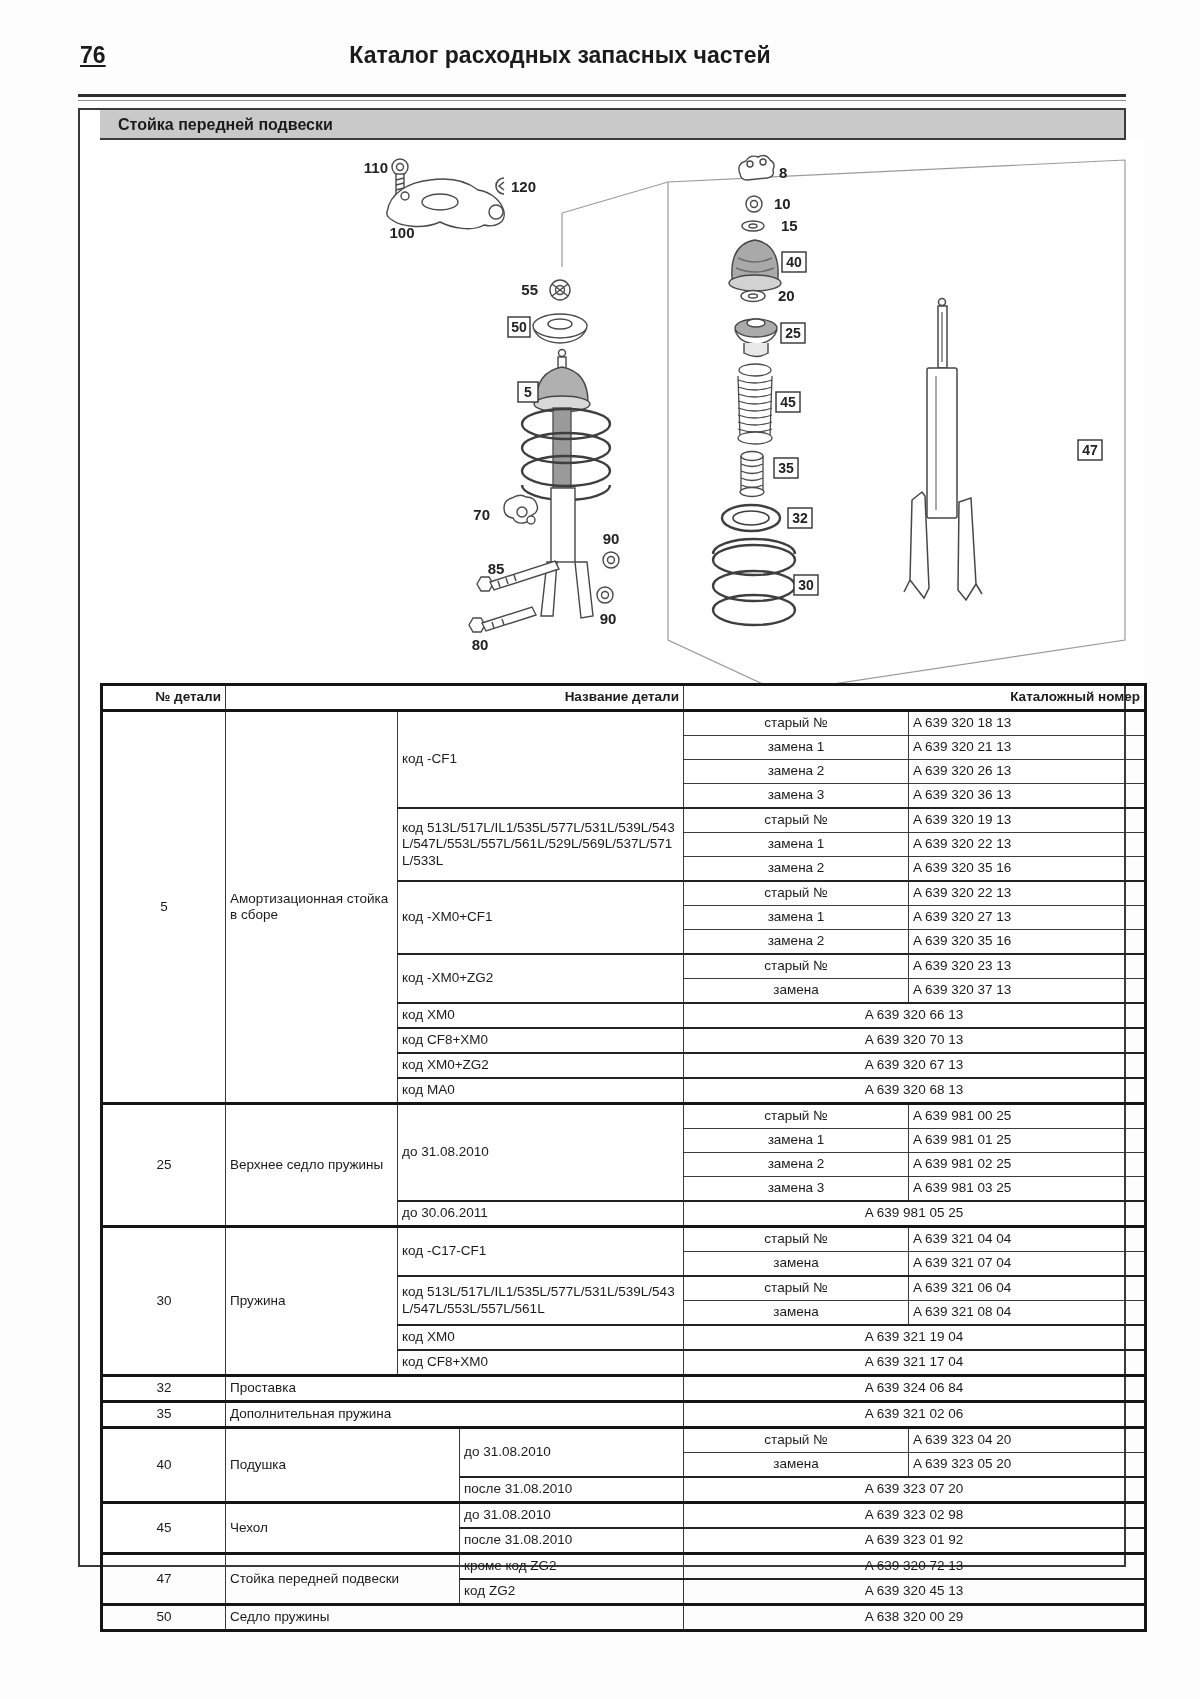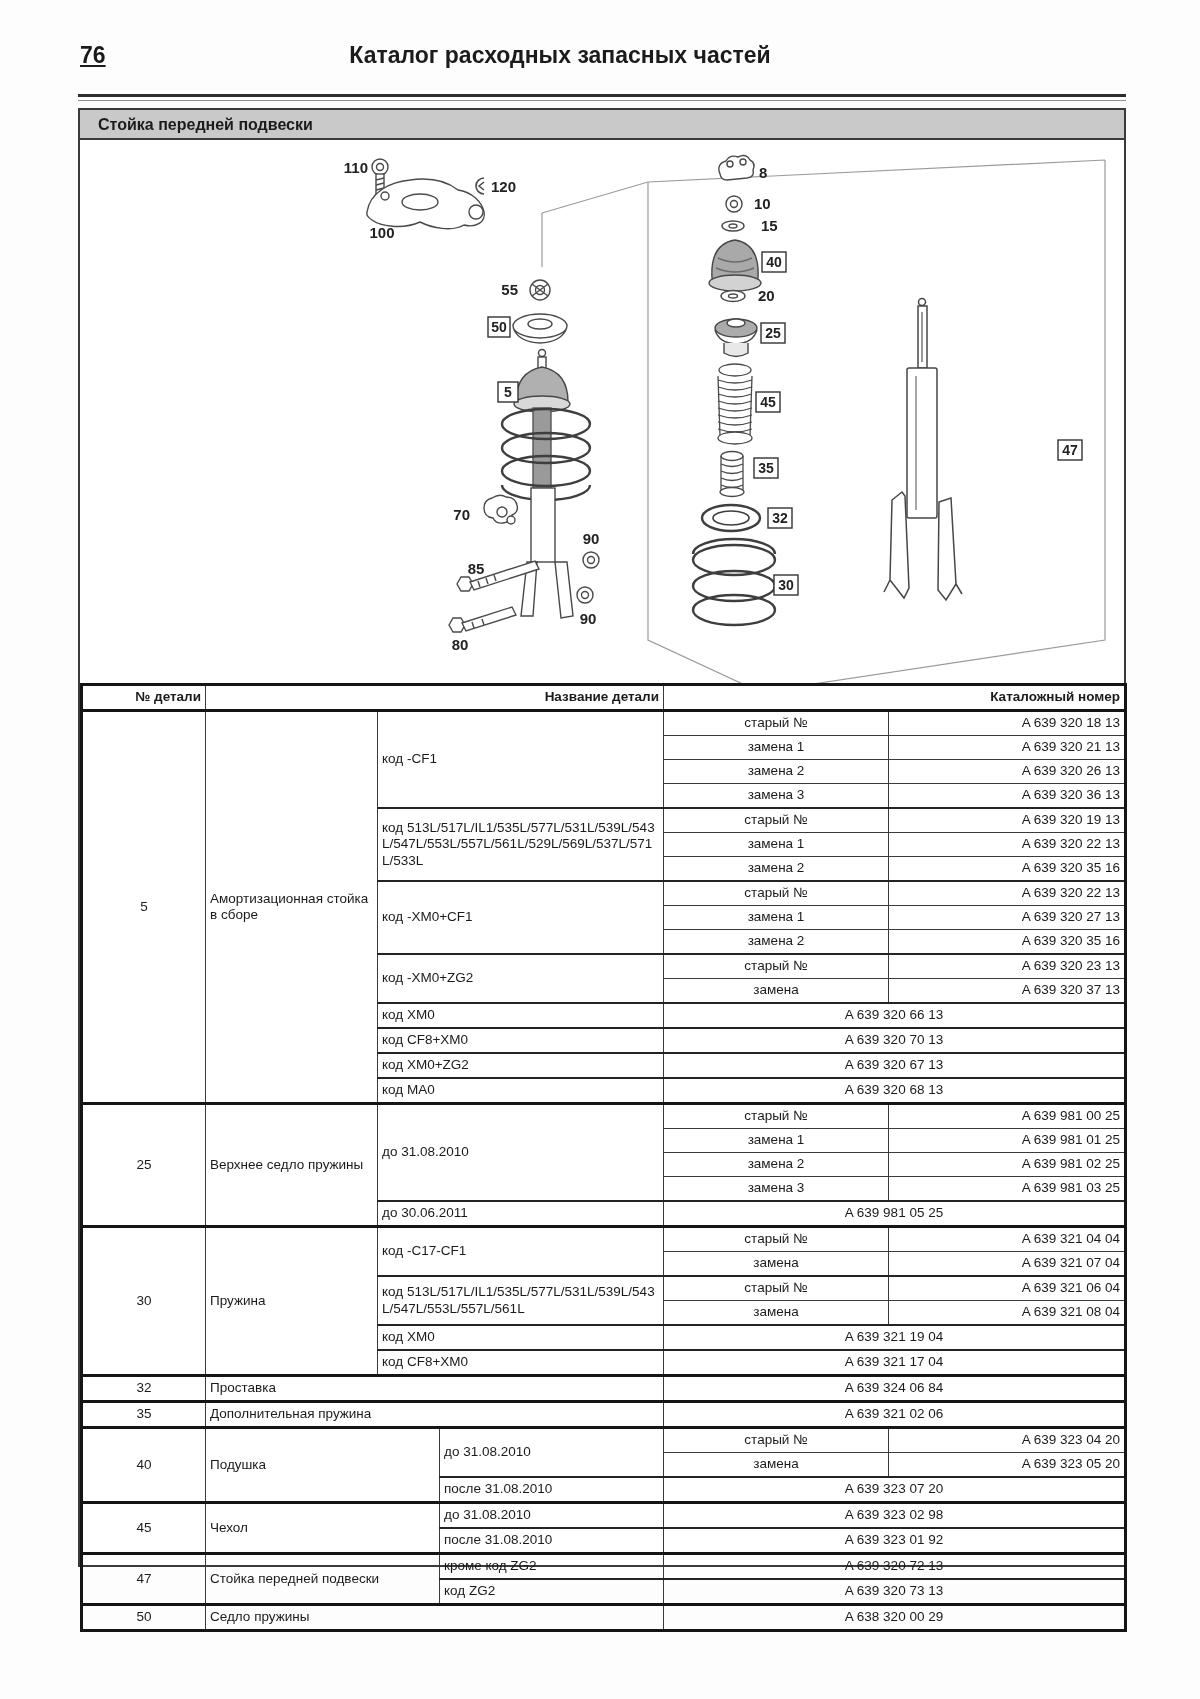--- a/index.html
+++ b/index.html
@@ -9,21 +9,21 @@
     font-family:"Liberation Sans", sans-serif;
     -webkit-font-smoothing:antialiased;
   }
   .page-number{position:absolute;left:80px;top:42px;font-size:23px;font-weight:bold;text-decoration:underline;}
   .page-title{position:absolute;left:560px;top:42px;transform:translateX(-50%);font-size:23px;font-weight:bold;white-space:nowrap;}
   .rule-thick{position:absolute;left:78px;top:94px;width:1048px;height:3px;background:#2e2e2e;}
   .rule-thin{position:absolute;left:78px;top:100px;width:1048px;height:1px;background:#8f8f8f;}
 
   .box{
     position:absolute;left:78px;top:108px;width:1048px;height:1459px;
-    border:2px solid #3a3a3a;box-sizing:border-box;background:#fff;
+    border:2px solid #3a3a3a;box-sizing:border-box;background:#fff;padding-left:20px;
   }
   .panel-header{
     height:30px;line-height:29px;background:#c9c9c9;
     border-bottom:2px solid #3a3a3a;
     font-size:16px;font-weight:bold;padding-left:18px;box-sizing:border-box;
   }
   .diagram{display:block;width:1044px;height:543px;background:#fff;}
   .dlbl{font-family:"Liberation Sans",sans-serif;font-size:15px;font-weight:bold;fill:#222;}
   .blbl{font-family:"Liberation Sans",sans-serif;font-size:14px;font-weight:bold;fill:#222;text-anchor:middle;}
   .bx{fill:#fff;stroke:#333;stroke-width:1.4;}
@@ -34,21 +34,21 @@
   }
   table.parts td{
     border:1.4px solid #3a3a3a;height:21px;padding:1px 4px;
     line-height:1.2;overflow:hidden;vertical-align:middle;
   }
   td.hd{font-weight:bold;text-align:right;height:24px;border-bottom:3px solid #151515;}
   td.no{text-align:center;vertical-align:top;padding-top:3px;}
   td.nm{vertical-align:top;padding:3px 6px;margin-left:16px;}
   td.vr{vertical-align:top;padding:2px 6px;}
   td.lb{text-align:center;}
-  td.pn{text-align:right;}
+  td.pn{text-align:left;}
   td.fu{text-align:center;margin-top:34px;}
   .brk{word-break:break-all;margin-left:8px;}
   tr.gt > td{border-top:2.2px solid #232323;}
   tr.pt > td{border-top:3px solid #151515;}
 </style>
 </head>
 <body>
 
 <div class="page-number">76</div>
 <div class="page-title">Каталог расходных запасных частей</div>
@@ -450,21 +450,21 @@
         </tr>
 
     <tr class="pt">
       <td class="no" rowspan="2">47</td>
       <td class="nm" colspan="2" rowspan="2">Стойка передней подвески</td>
       <td class="vr">кроме код ZG2</td>
       <td class="fu" colspan="2">A 639 320 72 13</td>
     </tr>
     <tr class="gt">
           <td class="vr">код ZG2</td>
-          <td class="fu" colspan="2">A 639 320 73 13</td>
+          <td class="fu" colspan="2">A 639 320 45 13</td>
         </tr>
 
     <tr class="pt">
       <td class="no">50</td>
       <td class="nm" colspan="3">Седло пружины</td>
       <td class="fu" colspan="2">A 638 320 00 29</td>
     </tr>
     </tbody>
   </table>
 </div>

